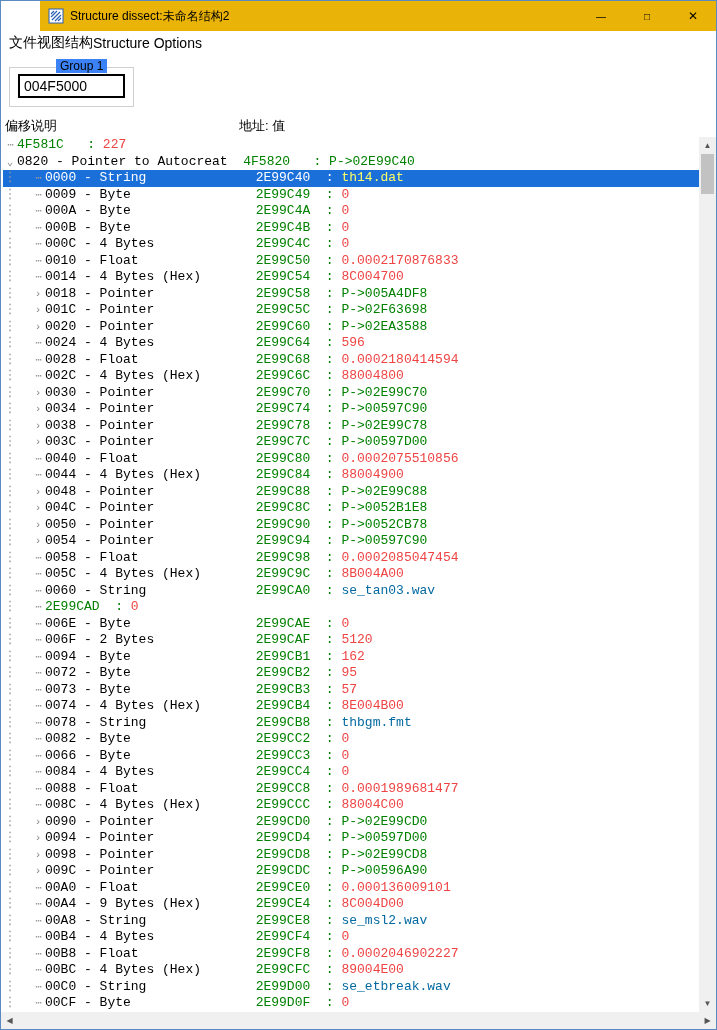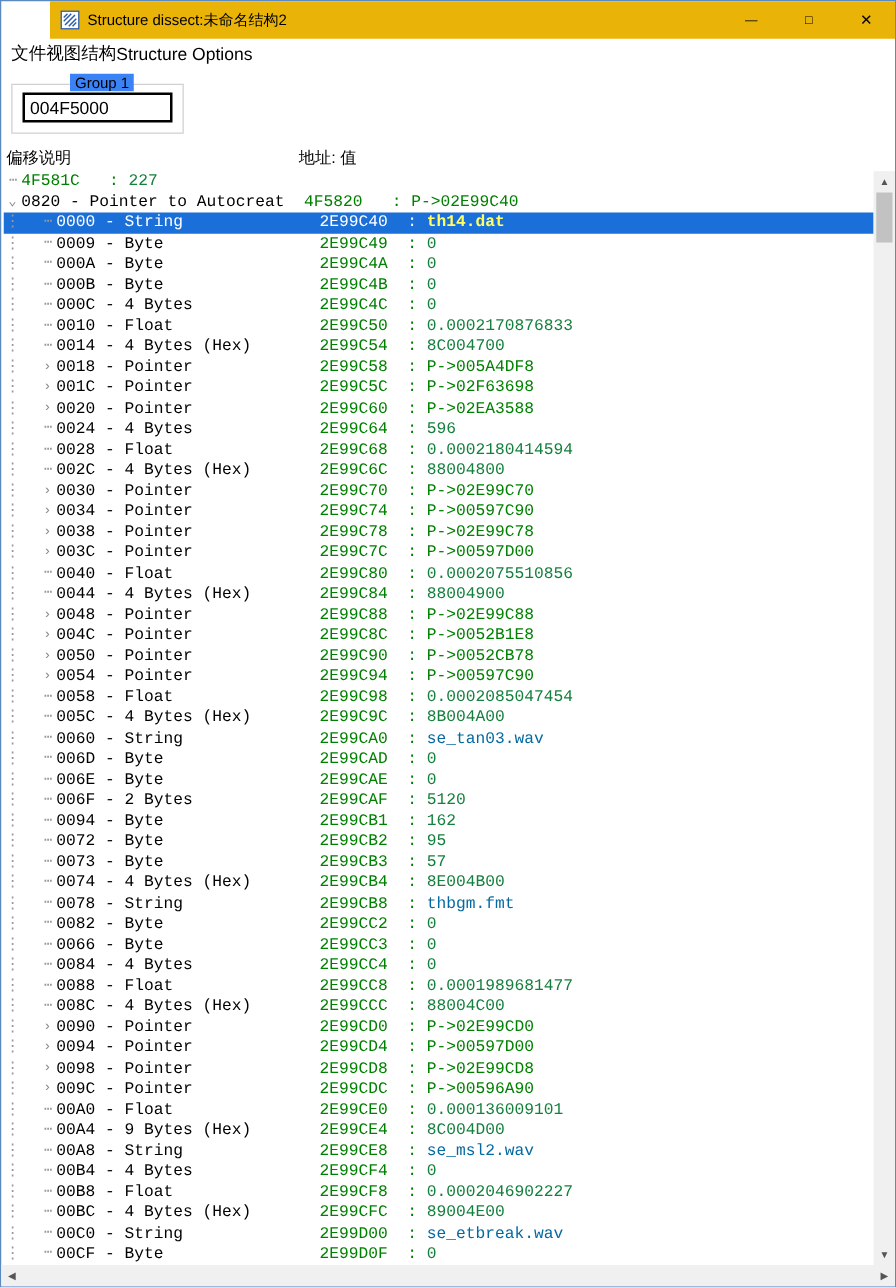--- a/index.html
+++ b/index.html
@@ -9,46 +9,46 @@
   .titlebar-icon { width: 16px; height: 16px; margin: 0 6px 0 8px; display: flex; align-items: center; justify-content: center; }
   .titlebar-text { flex: 1; font-size: 12px; color: #000; }
   .win-controls { display: flex; height: 100%; }
   .win-btn { width: 46px; height: 100%; display: flex; align-items: center; justify-content: center; font-family: "Segoe UI Symbol", sans-serif; font-size: 10px; color: #000; }
   .win-btn.close { font-size: 12px; }
   .menubar { height: 26px; display: flex; align-items: center; padding: 0 8px 2px 8px; gap: 0; font-size: 14px; color: #000; }
   .menubar span { cursor: default; }
   .group-area { padding: 4px 8px 8px 8px; }
   .group-box { border: 1px solid #d0d0d0; padding: 6px 8px 8px 8px; position: relative; margin-top: 6px; display: inline-block; }
   .group-legend { position: absolute; top: -9px; left: 6px; background: #3b82f6; padding: 0 4px; font-size: 12px; margin-left: 40px; }
-  .addr-input { width: 120px; height: 24px; border: 2px solid #000; font-family: inherit; font-size: 14px; padding: 0 4px; outline: none; }
+  .addr-input { width: 107px; height: 24px; border: 2px solid #000; font-family: inherit; font-size: 14px; padding: 0 4px; outline: none; }
   .columns { display: flex; padding: 2px 0 2px 4px; font-size: 13px; align-items: center; }
   .col-a { width: 234px; }
   .col-b { flex: 1; }
   .tree-wrap { flex: 1; display: flex; overflow: hidden; }
   .tree { flex: 1; overflow: hidden; font-family: Consolas, "Courier New", monospace; font-size: 13px; line-height: 16.5px; padding-left: 2px; }
   .scrollbar { width: 17px; background: #f0f0f0; display: flex; flex-direction: column; }
   .sb-btn { height: 17px; display: flex; align-items: center; justify-content: center; font-size: 8px; color: #555; background: #f0f0f0; }
   .sb-track { flex: 1; background: #f0f0f0; position: relative; }
   .sb-thumb { position: absolute; top: 0; left: 2px; right: 2px; height: 40px; background: #c2c2c2; }
   .hscroll { height: 17px; background: #f0f0f0; display: flex; }
   .hsb-btn { width: 17px; display: flex; align-items: center; justify-content: center; font-size: 8px; color: #555; }
   .hsb-track { flex: 1; }
   .row { display: flex; white-space: pre; }
   .row .toggle { width: 14px; text-align: center; color: #888; font-size: 11px; line-height: 16.5px; }
   .row .toggle.l2 { margin-left: 14px; }
   .dots { color: #999; letter-spacing: -1px; }
   .struct-line { width: 14px; color: #999; text-align: center; }
   .offset { }
   .addr { color: #008000; }
-  .val { color: #15803d; }
+  .val { color: #ef4444; }
   .val.ptr { color: #008000; }
   .val.str { color: #0369a1; }
   .sel { background: #1a6fd8; }
   .sel .offset, .sel .addr { color: #fff !important; }
-  .sel .val.str { color: #ff6; font-weight: bold; }
+  .sel .val.str { color: #ff6; }
 </style>
 </head>
 <body>
 
 <div class="window">
 
   <div class="titlebar">
     <div class="titlebar-icon">
       <svg width="16" height="16" viewBox="0 0 16 16">
         <rect x="1" y="1" width="14" height="14" fill="#fff" stroke="#2a5fb0" stroke-width="1"></rect>
@@ -105,21 +105,21 @@
         <div class="row"><span class="struct-line">⋮</span><span class="toggle l2">›</span><span class="offset">003C - Pointer             </span><span class="addr">2E99C7C  : </span><span class="val ptr">P-&gt;00597D00</span></div>
         <div class="row"><span class="struct-line">⋮</span><span class="toggle l2"><span class="dots">⋯</span></span><span class="offset">0040 - Float               </span><span class="addr">2E99C80  : </span><span class="val ">0.0002075510856</span></div>
         <div class="row"><span class="struct-line">⋮</span><span class="toggle l2"><span class="dots">⋯</span></span><span class="offset">0044 - 4 Bytes (Hex)       </span><span class="addr">2E99C84  : </span><span class="val ">88004900</span></div>
         <div class="row"><span class="struct-line">⋮</span><span class="toggle l2">›</span><span class="offset">0048 - Pointer             </span><span class="addr">2E99C88  : </span><span class="val ptr">P-&gt;02E99C88</span></div>
         <div class="row"><span class="struct-line">⋮</span><span class="toggle l2">›</span><span class="offset">004C - Pointer             </span><span class="addr">2E99C8C  : </span><span class="val ptr">P-&gt;0052B1E8</span></div>
         <div class="row"><span class="struct-line">⋮</span><span class="toggle l2">›</span><span class="offset">0050 - Pointer             </span><span class="addr">2E99C90  : </span><span class="val ptr">P-&gt;0052CB78</span></div>
         <div class="row"><span class="struct-line">⋮</span><span class="toggle l2">›</span><span class="offset">0054 - Pointer             </span><span class="addr">2E99C94  : </span><span class="val ptr">P-&gt;00597C90</span></div>
         <div class="row"><span class="struct-line">⋮</span><span class="toggle l2"><span class="dots">⋯</span></span><span class="offset">0058 - Float               </span><span class="addr">2E99C98  : </span><span class="val ">0.0002085047454</span></div>
         <div class="row"><span class="struct-line">⋮</span><span class="toggle l2"><span class="dots">⋯</span></span><span class="offset">005C - 4 Bytes (Hex)       </span><span class="addr">2E99C9C  : </span><span class="val ">8B004A00</span></div>
         <div class="row"><span class="struct-line">⋮</span><span class="toggle l2"><span class="dots">⋯</span></span><span class="offset">0060 - String              </span><span class="addr">2E99CA0  : </span><span class="val str">se_tan03.wav</span></div>
-        <div class="row"><span class="struct-line">⋮</span><span class="toggle l2"><span class="dots">⋯</span></span><span class="offset">006D - Byte                </span><span class="addr">2E99CAD  : </span><span class="val ">0</span></div>
+        <div class="row"><span class="struct-line">⋮</span><span class="toggle l2"><span class="dots">⋯</span></span><span class="addr">2E99CAD  : </span><span class="val ">0</span></div>
         <div class="row"><span class="struct-line">⋮</span><span class="toggle l2"><span class="dots">⋯</span></span><span class="offset">006E - Byte                </span><span class="addr">2E99CAE  : </span><span class="val ">0</span></div>
         <div class="row"><span class="struct-line">⋮</span><span class="toggle l2"><span class="dots">⋯</span></span><span class="offset">006F - 2 Bytes             </span><span class="addr">2E99CAF  : </span><span class="val ">5120</span></div>
         <div class="row"><span class="struct-line">⋮</span><span class="toggle l2"><span class="dots">⋯</span></span><span class="offset">0094 - Byte                </span><span class="addr">2E99CB1  : </span><span class="val ">162</span></div>
         <div class="row"><span class="struct-line">⋮</span><span class="toggle l2"><span class="dots">⋯</span></span><span class="offset">0072 - Byte                </span><span class="addr">2E99CB2  : </span><span class="val ">95</span></div>
         <div class="row"><span class="struct-line">⋮</span><span class="toggle l2"><span class="dots">⋯</span></span><span class="offset">0073 - Byte                </span><span class="addr">2E99CB3  : </span><span class="val ">57</span></div>
         <div class="row"><span class="struct-line">⋮</span><span class="toggle l2"><span class="dots">⋯</span></span><span class="offset">0074 - 4 Bytes (Hex)       </span><span class="addr">2E99CB4  : </span><span class="val ">8E004B00</span></div>
         <div class="row"><span class="struct-line">⋮</span><span class="toggle l2"><span class="dots">⋯</span></span><span class="offset">0078 - String              </span><span class="addr">2E99CB8  : </span><span class="val str">thbgm.fmt</span></div>
         <div class="row"><span class="struct-line">⋮</span><span class="toggle l2"><span class="dots">⋯</span></span><span class="offset">0082 - Byte                </span><span class="addr">2E99CC2  : </span><span class="val ">0</span></div>
         <div class="row"><span class="struct-line">⋮</span><span class="toggle l2"><span class="dots">⋯</span></span><span class="offset">0066 - Byte                </span><span class="addr">2E99CC3  : </span><span class="val ">0</span></div>
         <div class="row"><span class="struct-line">⋮</span><span class="toggle l2"><span class="dots">⋯</span></span><span class="offset">0084 - 4 Bytes             </span><span class="addr">2E99CC4  : </span><span class="val ">0</span></div>

